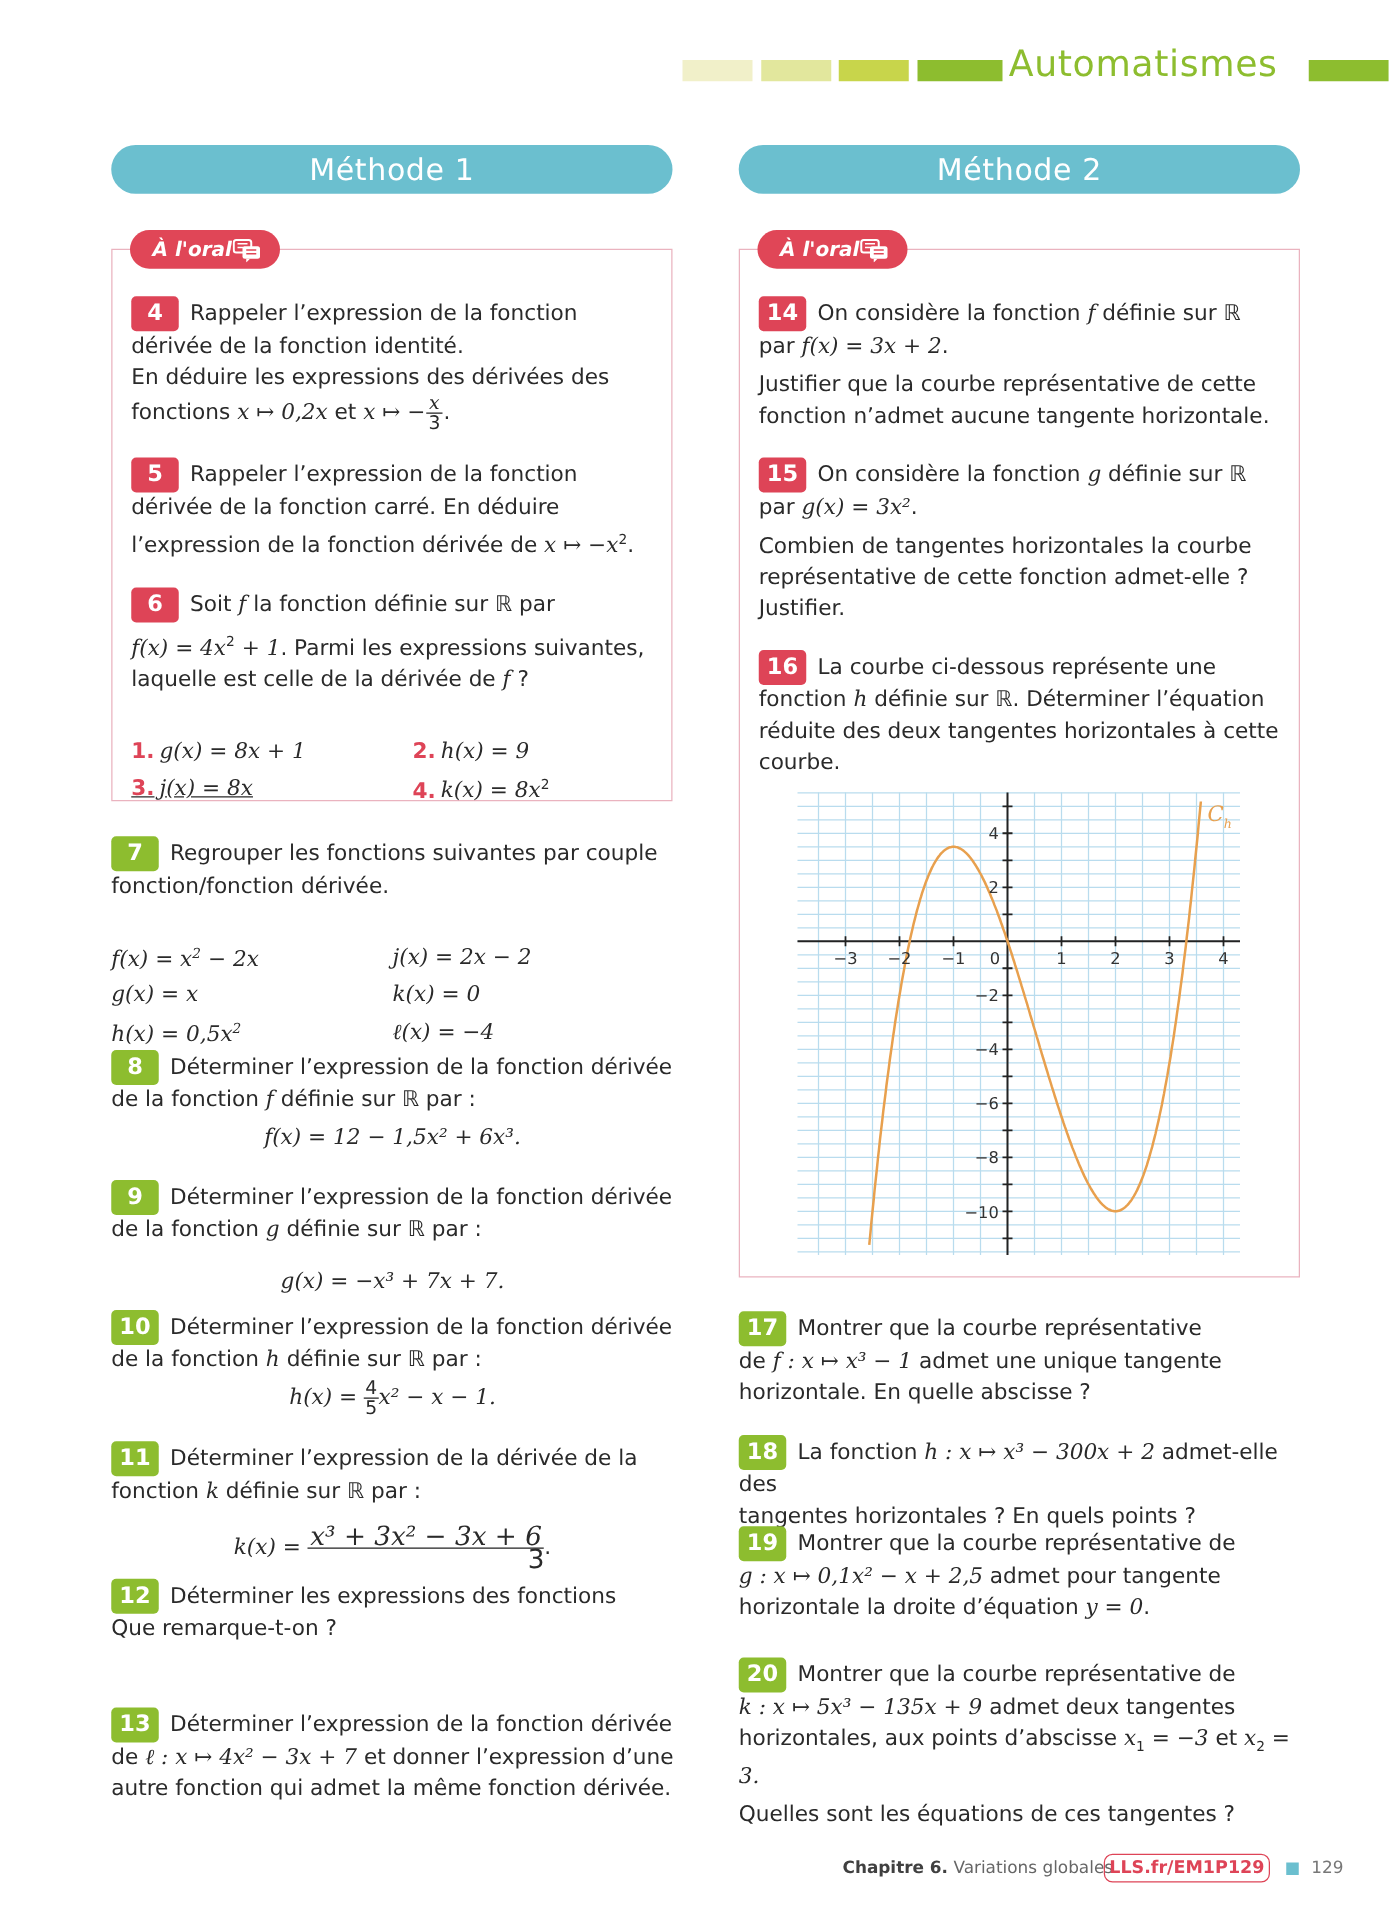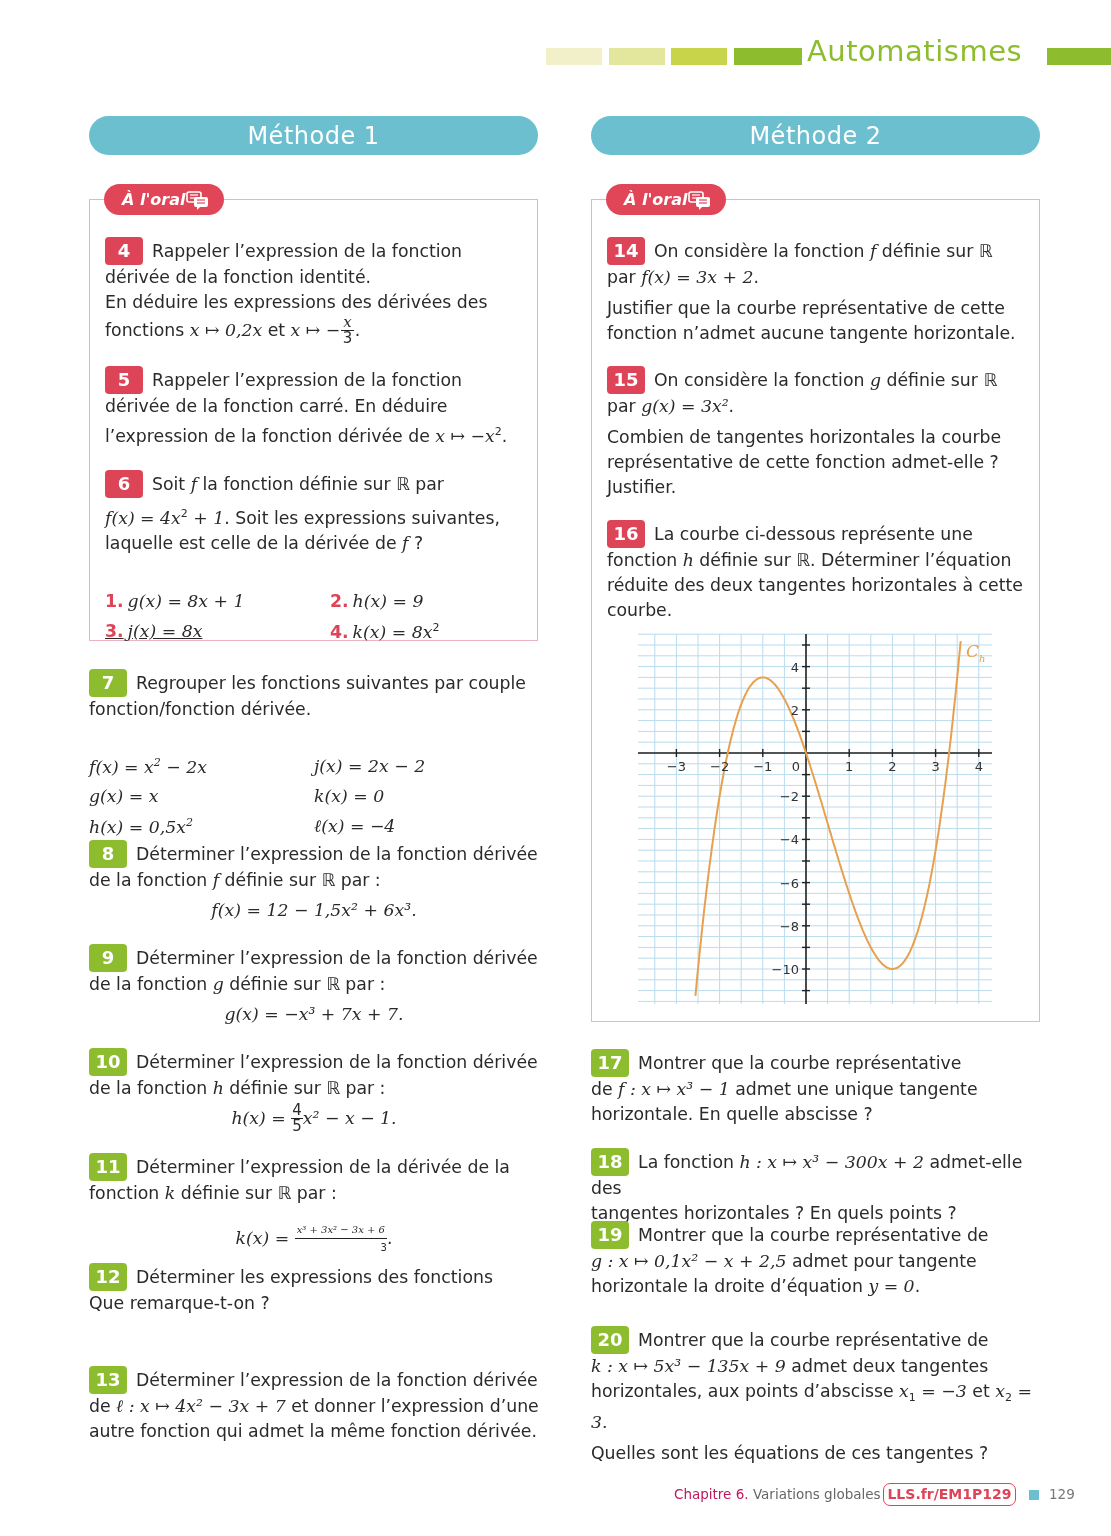--- a/index.html
+++ b/index.html
@@ -18,21 +18,21 @@
   
   .ex { position: absolute; line-height: 25px; font-size: 17.3px; }
   .num { display: inline-block; min-width: 38px; height: 28px; line-height: 28px; text-align: center; color: #fff; font-weight: bold; font-size: 18px; border-radius: 4px; margin-right: 9px; vertical-align: baseline; padding: 0 6px; }
   .num.red { background: #de4457; }
   .num.green { background: #8dbd2f; }
   .math { font-family: "DejaVu Serif", serif; font-style: italic; }
   .center { text-align: center; }
   .opt { position: absolute; font-size: 17.3px; margin-top: 26px; }
   .opt .on { color: #de4457; font-weight: bold; margin-right: 4px; }
   .footer { position: absolute; top: 1486px; font-size: 13.5px; }
-  .foot-chap { color: #be185d; font-weight: normal; }
+  .foot-chap { color: #404040; font-weight: bold; }
   .foot-link { position: absolute; left: 883px; top: 1483px; width: 133px; height: 23px; border: 1.5px solid #de4457; border-radius: 7px; color: #de4457; font-weight: bold; font-size: 14px; text-align: center; line-height: 20px; }
   .sq { position: absolute; left: 1029px; top: 1490px; width: 10px; height: 10px; background: #6bbfcf; }
   sup { font-size: 11px; }
   sub { font-size: 11px; }
 </style>
 </head>
 <body>
 
 <div>
   <div class="hbar" style="left:546px;width:56px;background:#f1f0c9;"></div>
@@ -82,21 +82,21 @@
 </div>
 
 <div class="ex" style="left:105px;top:366px;width:420px;">
   <div><span class="num red">5</span><span>Rappeler l’expression de la fonction</span></div>
   <div>dérivée de la fonction carré. En déduire</div>
   <div><span>l’expression de la fonction dérivée de </span><span class="math">x ↦ −x</span><sup>2</sup><span>.</span></div>
 </div>
 
 <div class="ex" style="left:105px;top:470px;width:420px;">
   <div><span class="num red">6</span><span>Soit </span><span class="math">f</span><span> la fonction définie sur ℝ par</span></div>
-  <div style="margin-top:3px;"><span class="math">f(x) = 4x</span><sup>2</sup><span class="math"> + 1</span><span>. Soit les expressions suivantes,</span></div>
+  <div style="margin-top:3px;"><span class="math">f(x) = 4x</span><sup>2</sup><span class="math"> + 1</span><span>. Parmi les expressions suivantes,</span></div>
   <div><span>laquelle est celle de la dérivée de </span><span class="math">f</span><span> ?</span></div>
 </div>
 <div class="opt" style="left:105px;top:565px;"><span class="on">1.</span><span class="math">g(x) = 8x + 1</span></div>
 <div class="opt" style="left:330px;top:565px;"><span class="on">2.</span><span class="math">h(x) = 9</span></div>
 <div class="opt" style="left:105px;top:595px;text-decoration:underline;"><span class="on">3.</span><span class="math">j(x) = 8x</span></div>
 <div class="opt" style="left:330px;top:595px;"><span class="on">4.</span><span class="math">k(x) = 8x</span><sup>2</sup></div>
 
 <div class="ex" style="left:89px;top:669px;width:450px;">
   <div><span class="num green">7</span><span>Regrouper les fonctions suivantes par couple</span></div>
   <div>fonction/fonction dérivée.</div>
@@ -110,33 +110,33 @@
 
 <div class="ex" style="left:89px;top:840px;width:450px;">
   <div><span class="num green">8</span><span>Déterminer l’expression de la fonction dérivée</span></div>
   <div><span>de la fonction </span><span class="math">f</span><span> définie sur ℝ par :</span></div>
   <div class="center math" style="margin-top:5px;">f(x) = 12 − 1,5x² + 6x³.</div>
 </div>
 
 <div class="ex" style="left:89px;top:944px;width:450px;">
   <div><span class="num green">9</span><span>Déterminer l’expression de la fonction dérivée</span></div>
   <div><span>de la fonction </span><span class="math">g</span><span> définie sur ℝ par :</span></div>
-  <div class="center math" style="margin-top:5px;">g(x) = −x³ + 7x + 7.</div>
+  <div class="center math" style="margin-top:16px;">g(x) = −x³ + 7x + 7.</div>
 </div>
 
 <div class="ex" style="left:89px;top:1048px;width:450px;">
   <div><span class="num green">10</span><span>Déterminer l’expression de la fonction dérivée</span></div>
   <div><span>de la fonction </span><span class="math">h</span><span> définie sur ℝ par :</span></div>
   <div class="center" style="margin-top:2px;"><span class="math">h(x) = </span><span style="display:inline-block;vertical-align:middle;text-align:center;font-size:15px;line-height:15px;"><span style="display:block;border-bottom:1px solid #222;padding:0 1px;">4</span><span style="display:block;">5</span></span><span class="math">x² − x − 1.</span></div>
 </div>
 
 <div class="ex" style="left:89px;top:1153px;width:450px;">
   <div><span class="num green">11</span><span>Déterminer l’expression de la dérivée de la</span></div>
   <div><span>fonction </span><span class="math">k</span><span> définie sur ℝ par :</span></div>
-  <div class="center" style="margin-top:15px;"><span class="math">k(x) = </span><span style="display:inline-block;vertical-align:middle;text-align:right;font-size:10px;line-height:17px;"><span class="math" style="display:block;border-bottom:1px solid #222;padding:0 2px;">x³ + 3x² − 3x + 6</span><span style="display:block;">3</span></span><span>.</span></div>
+  <div class="center" style="margin-top:15px;"><span class="math">k(x) = </span><span style="display:inline-block;vertical-align:middle;text-align:right;font-size:21px;line-height:17px;"><span class="math" style="display:block;border-bottom:1px solid #222;padding:0 2px;">x³ + 3x² − 3x + 6</span><span style="display:block;">3</span></span><span>.</span></div>
 </div>
 
 <div class="ex" style="left:89px;top:1263px;width:450px;">
   <div><span class="num green">12</span><span>Déterminer les expressions des fonctions</span></div>
   <div>Que remarque-t-on ?</div>
 </div>
 
 <div class="ex" style="left:89px;top:1366px;width:450px;">
   <div><span class="num green">13</span><span>Déterminer l’expression de la fonction dérivée</span></div>
   <div><span>de </span><span class="math">ℓ : x ↦ 4x² − 3x + 7</span><span> et donner l’expression d’une</span></div>

